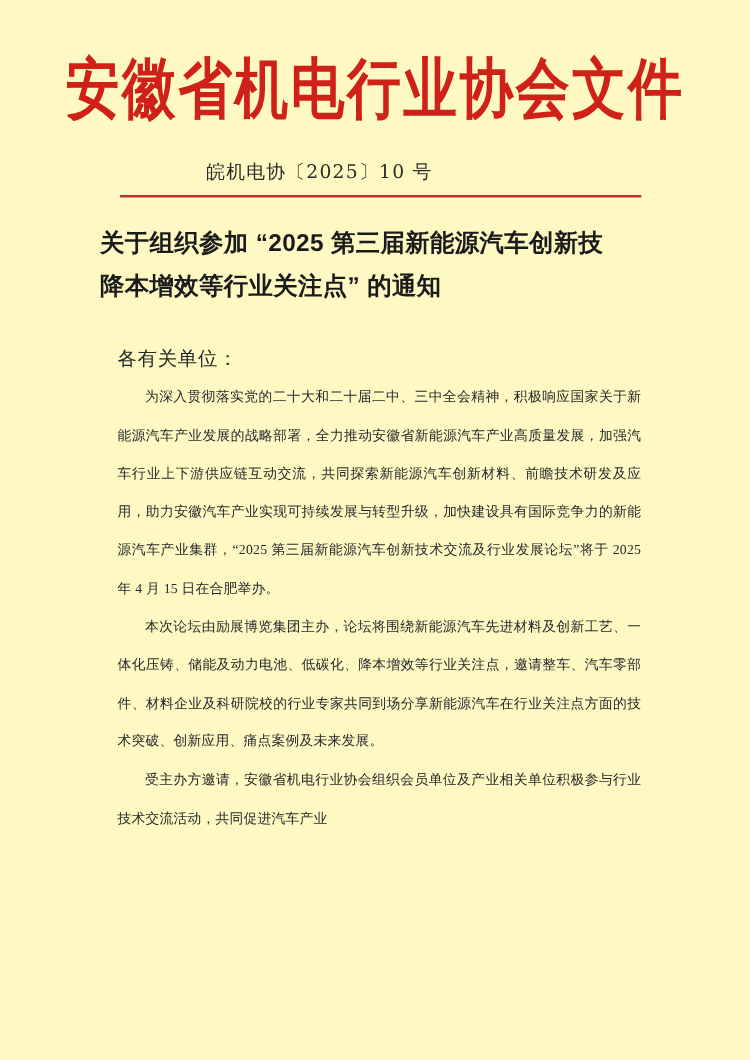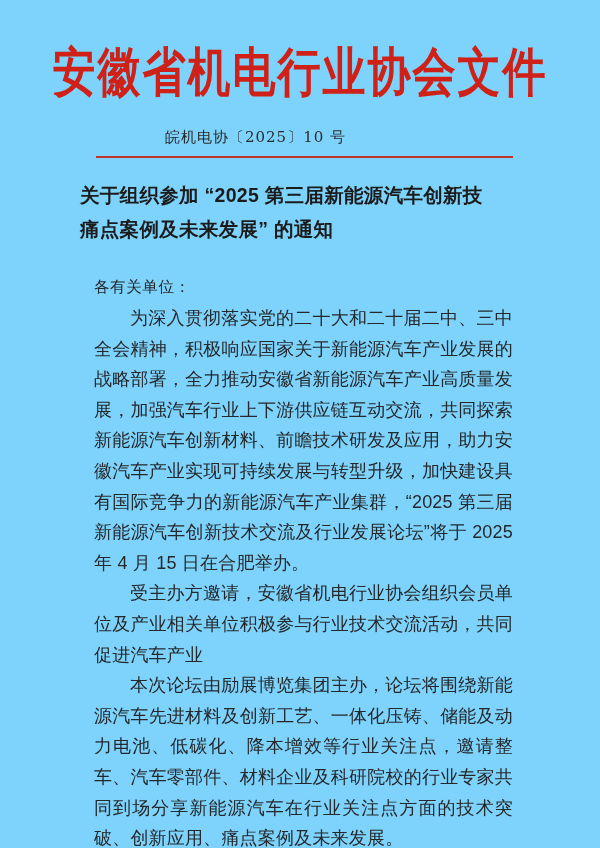--- a/index.html
+++ b/index.html
@@ -9,21 +9,21 @@
     background: #ffffff;
   }
   body {
     font-family: "DejaVu Serif", "Liberation Serif", serif;
     -webkit-font-smoothing: antialiased;
   }
   .page {
     position: relative;
     width: 600px;
     height: 848px;
-    background: #7dd3fc;
+    background: #fef9c3;
     overflow: hidden;
     box-sizing: border-box;
   }
 
   
   .masthead {
     position: absolute;
     top: 46px;
     left: 0;
     width: 600px;
@@ -92,22 +92,22 @@
     width: 419px;
   }
   .salutation {
     font-family: "DejaVu Serif", "Liberation Serif", serif;
     font-size: 15.5px;
     line-height: 31px;
     color: #25282b;
     letter-spacing: 0.6px;
   }
   .para {
-    font-family: Liberation Sans, sans-serif;
-    font-size: 18px;
+    font-family: Liberation Serif, serif;
+    font-size: 11px;
     line-height: 30.6px;
     color: #25282b;
     letter-spacing: 0.2px;
     text-align: justify;
     text-justify: inter-character;
     text-indent: 2em;
     margin: 0;
   }
   .para + .para {
     margin-top: 0;
@@ -121,23 +121,23 @@
   <div class="masthead">
     <span class="masthead-title">安徽省机电行业协会文件</span>
   </div>
 
   <div class="docnum">皖机电协〔2025〕10 号</div>
 
   <div class="red-rule"></div>
 
   <div class="doc-title">
     <span class="tl">关于组织参加 “2025  第三届新能源汽车创新技</span>
-    <span class="tl">痛点案例及未来发展” 的通知</span>
+    <span class="tl">降本增效等行业关注点” 的通知</span>
   </div>
 
   <div class="body-block">
     <div class="salutation">各有关单位：</div>
     <p class="para">为深入贯彻落实党的二十大和二十届二中、三中全会精神，积极响应国家关于新能源汽车产业发展的战略部署，全力推动安徽省新能源汽车产业高质量发展，加强汽车行业上下游供应链互动交流，共同探索新能源汽车创新材料、前瞻技术研发及应用，助力安徽汽车产业实现可持续发展与转型升级，加快建设具有国际竞争力的新能源汽车产业集群，“2025 第三届新能源汽车创新技术交流及行业发展论坛”将于 2025 年 4 月 15 日在合肥举办。</p>
+    <p class="para">本次论坛由励展博览集团主办，论坛将围绕新能源汽车先进材料及创新工艺、一体化压铸、储能及动力电池、低碳化、降本增效等行业关注点，邀请整车、汽车零部件、材料企业及科研院校的行业专家共同到场分享新能源汽车在行业关注点方面的技术突破、创新应用、痛点案例及未来发展。</p>
     <p class="para">受主办方邀请，安徽省机电行业协会组织会员单位及产业相关单位积极参与行业技术交流活动，共同促进汽车产业</p>
-    <p class="para">本次论坛由励展博览集团主办，论坛将围绕新能源汽车先进材料及创新工艺、一体化压铸、储能及动力电池、低碳化、降本增效等行业关注点，邀请整车、汽车零部件、材料企业及科研院校的行业专家共同到场分享新能源汽车在行业关注点方面的技术突破、创新应用、痛点案例及未来发展。</p>
   </div>
 
 </div>
 
 </body></html>

